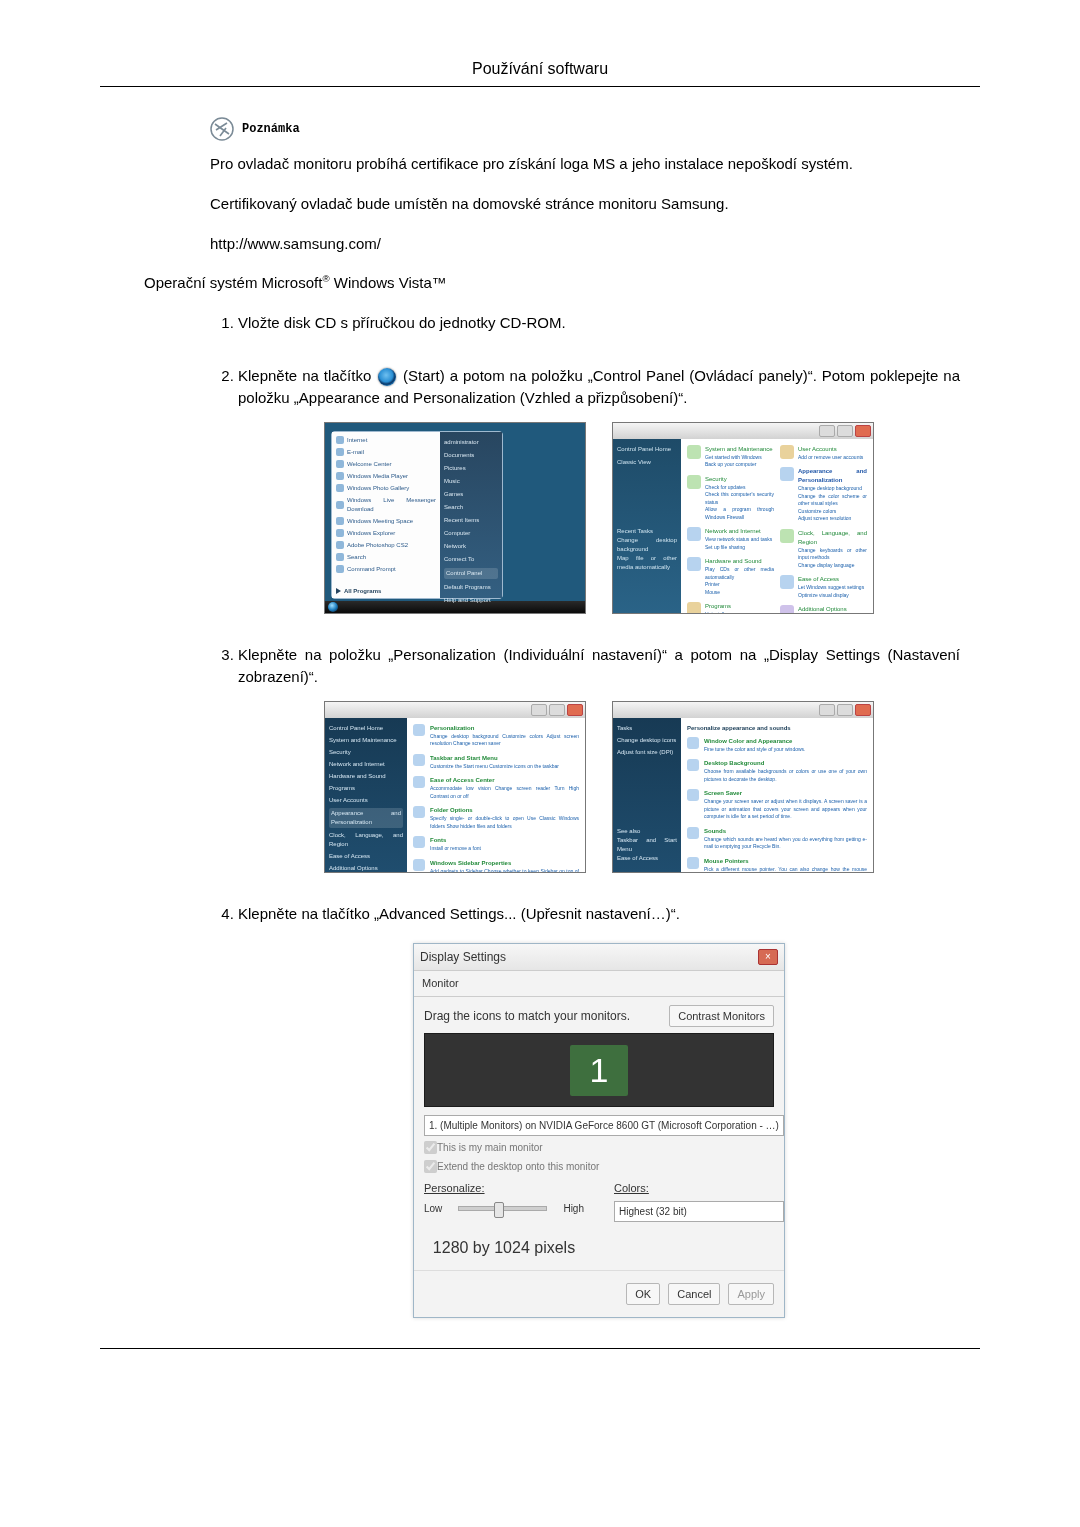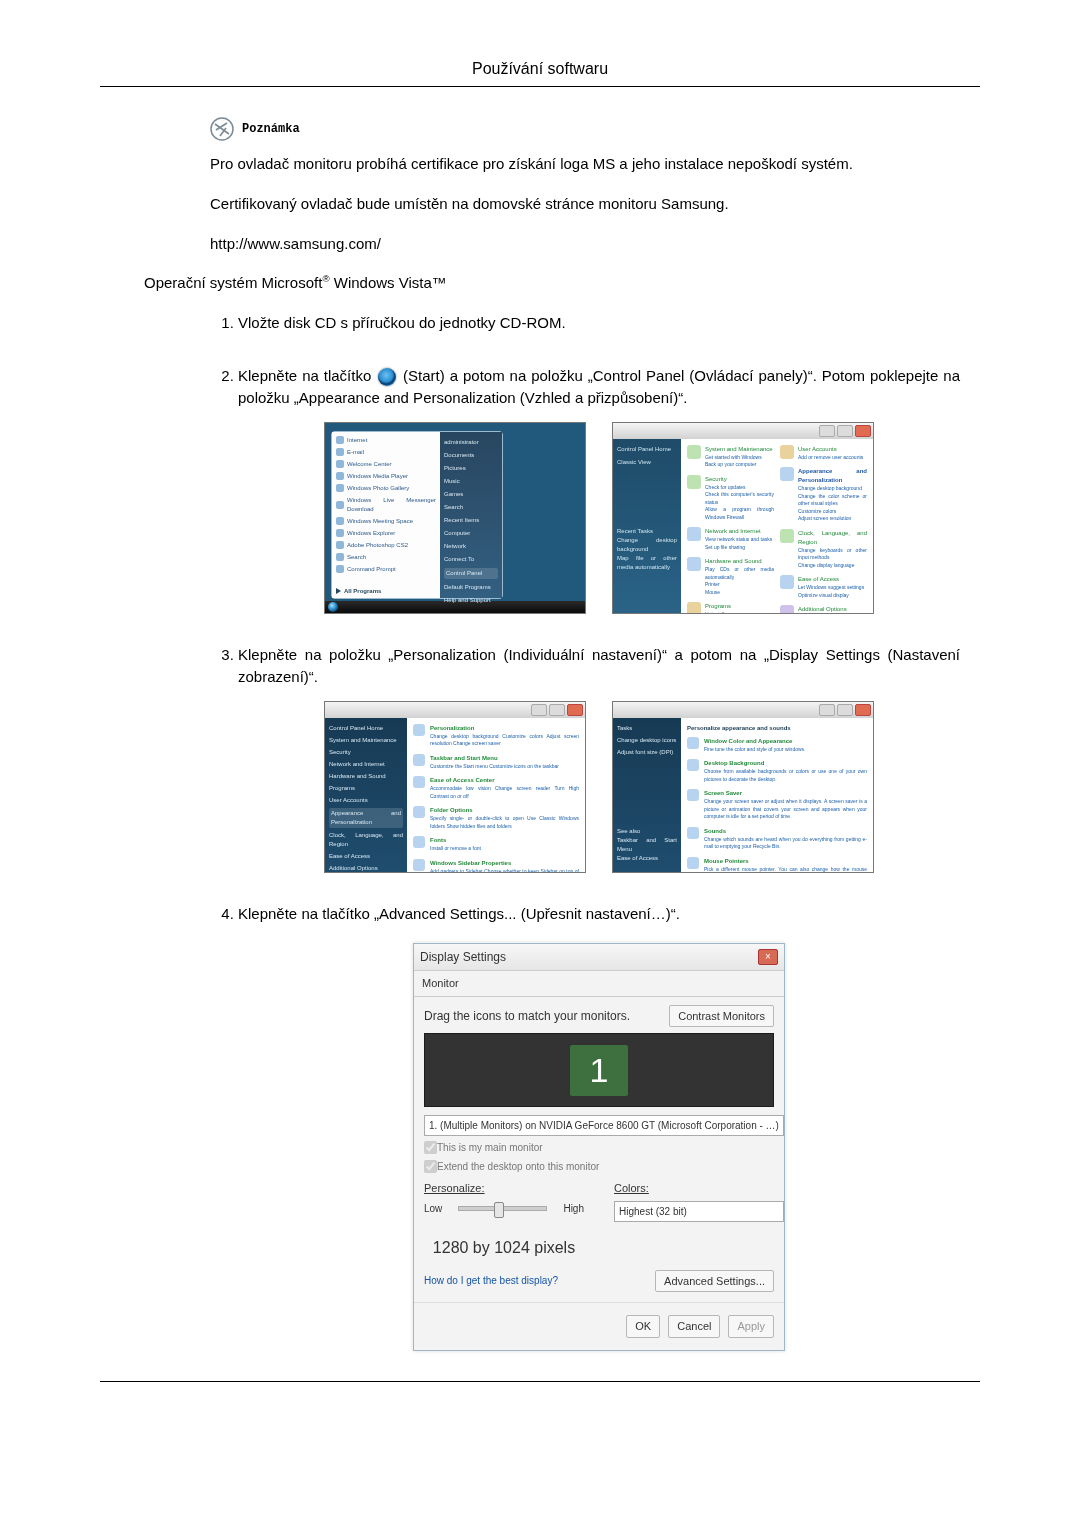--- a/index.html
+++ b/index.html
@@ -576,24 +576,20 @@
                     </div>
                   <span>High</span>
                 </div>
                 <div class="ds-resval">1280 by 1024 pixels</div>
               </div>
               <div class="ds-col">
                 <div class="ds-lbl">Colors:</div>
                 <div class="ds-color">Highest (32 bit)</div>
               </div>
             </div>
-            <div class="ds-bottom">
-              <span class="ds-link">How do I get the best display?</span>
-              <span class="ds-btn">Advanced Settings...</span>
-            </div>
           </div>
           <div class="ds-buttons">
             <span class="ds-btn">OK</span>
             <span class="ds-btn">Cancel</span>
             <span class="ds-btn" style="color:#999">Apply</span>
           </div>
         </div>
       </li>
     </ol>
   </div>

